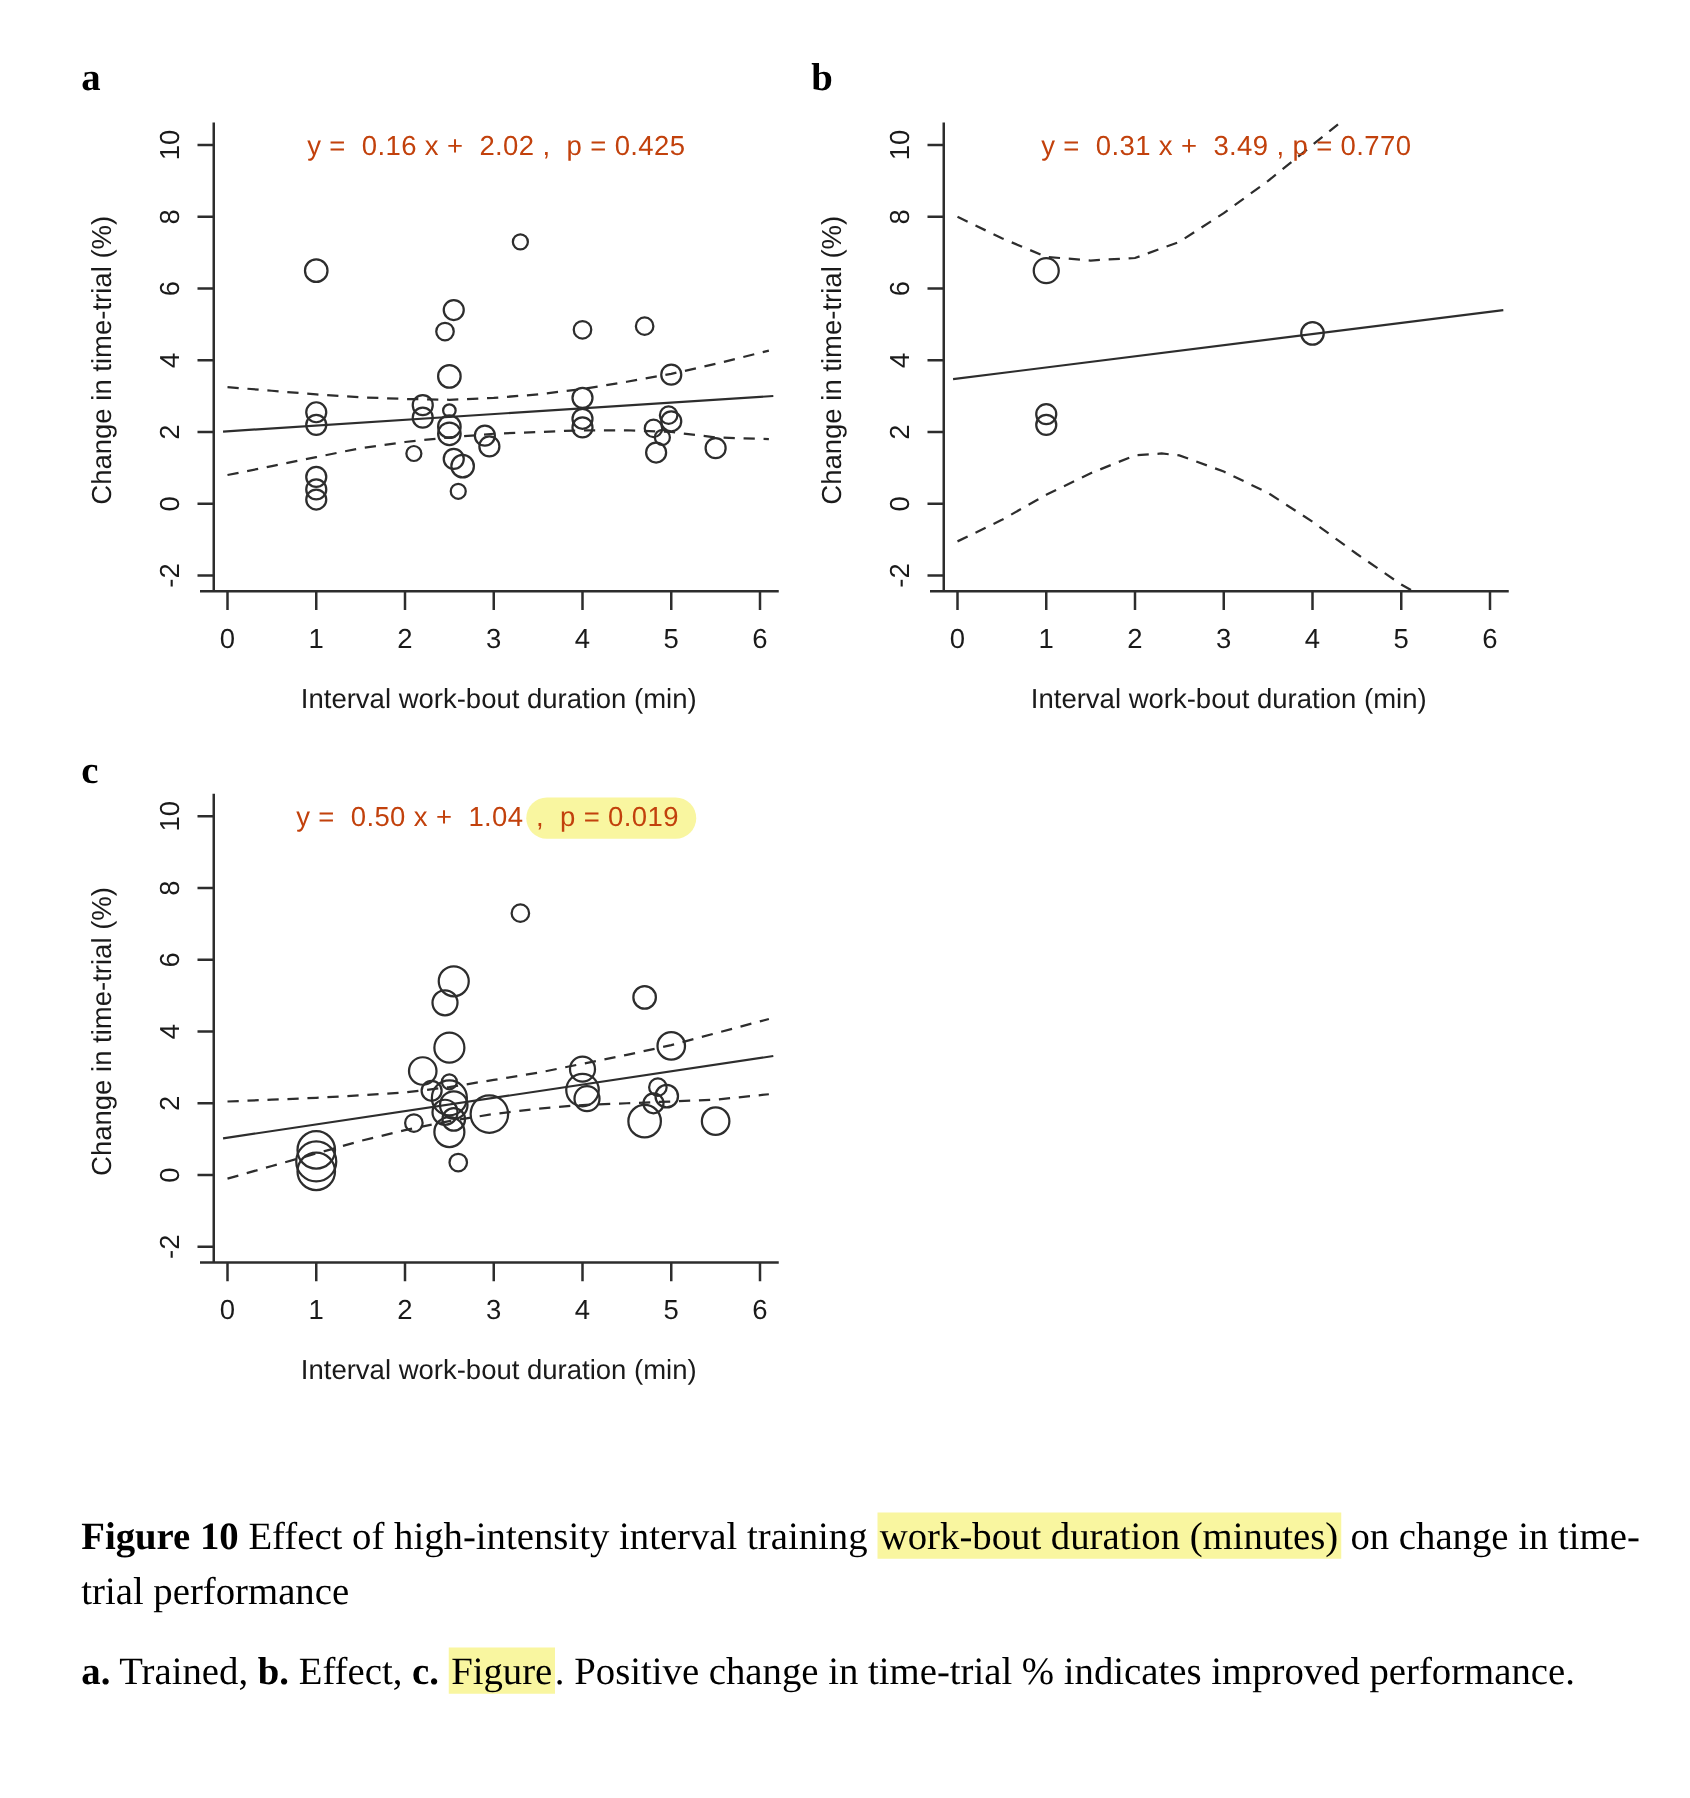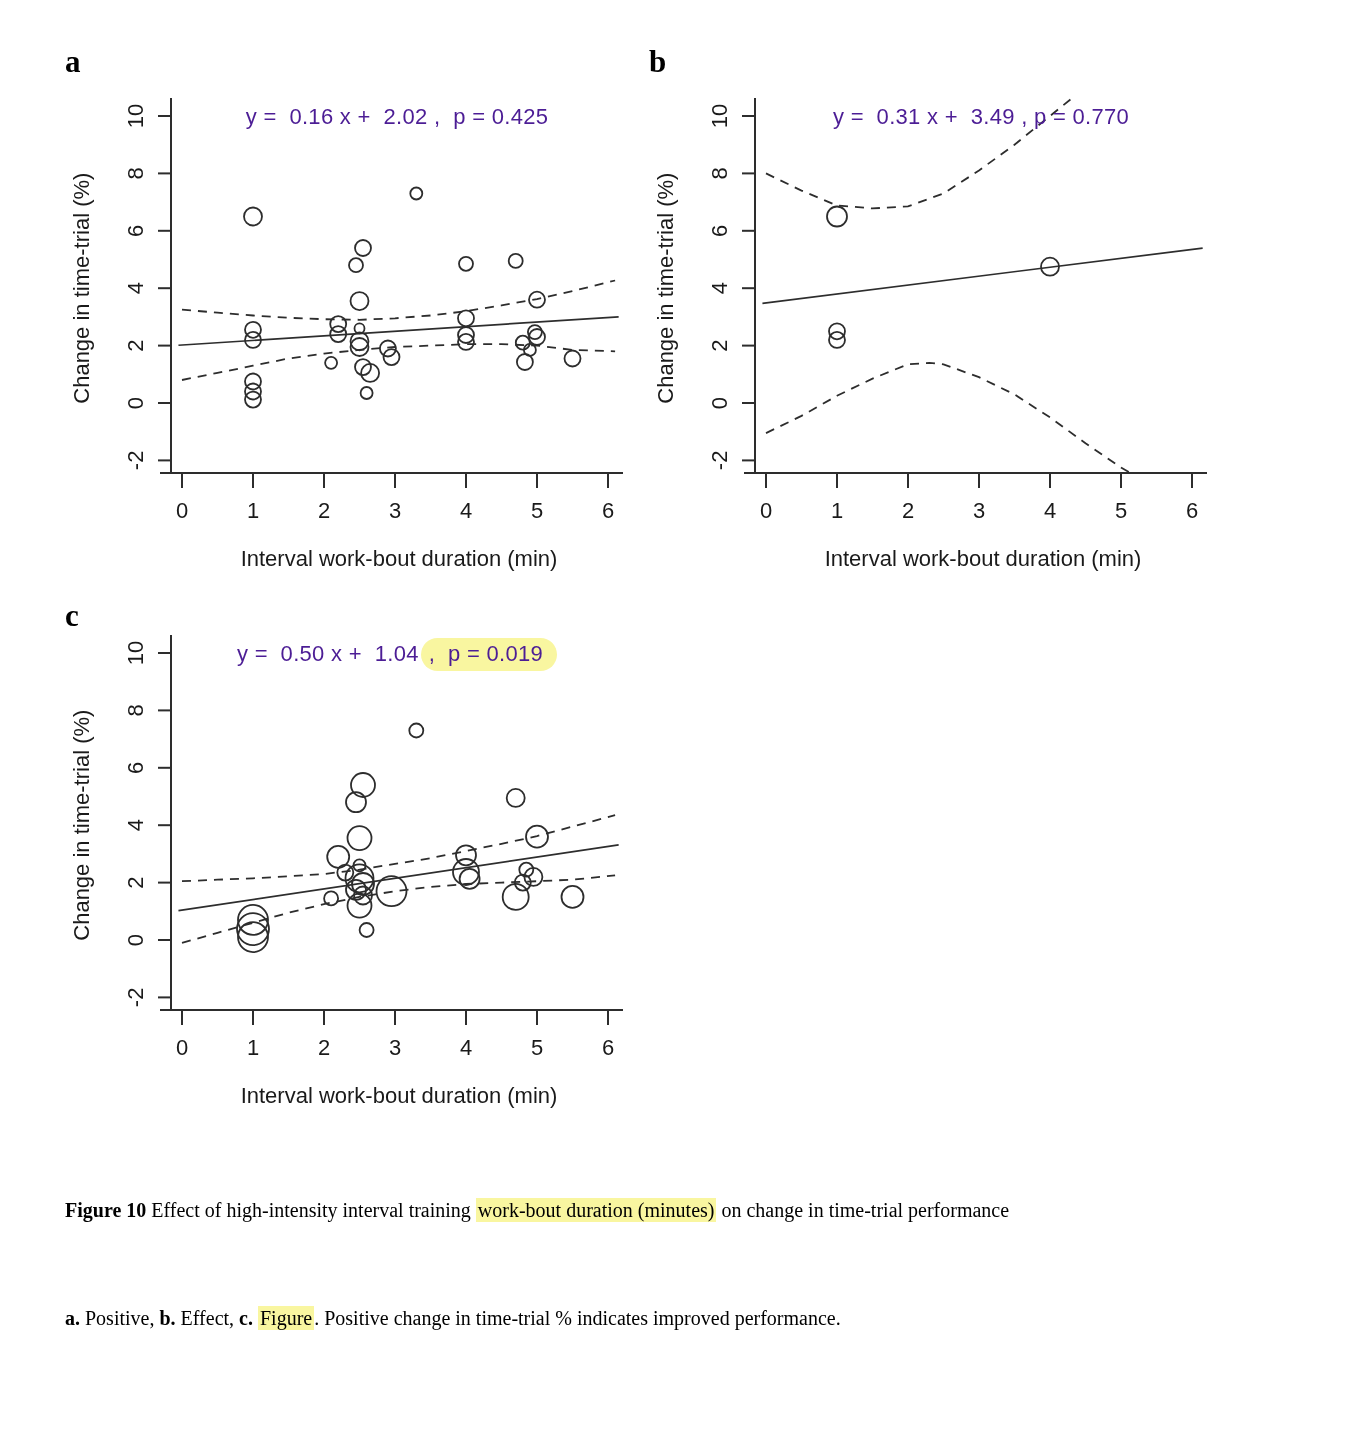--- a/index.html
+++ b/index.html
@@ -11,31 +11,31 @@
   #panel-a{left:55px;top:40px;}
   #panel-b{left:639px;top:40px;}
   #panel-c{left:55px;top:577px;}
   .panel-label{
     position:absolute;left:10px;top:4px;
     font-family:"Liberation Serif", serif;font-weight:bold;font-size:31px;color:#000;
   }
   .panel-label.label-c{top:21px;}
   .equation{
     position:absolute;left:116px;width:452px;top:64px;text-align:center;
-    font-size:22px;color:#4c1d95;z-index:3;letter-spacing:0.3px;
+    font-size:22px;color:#c2410c;z-index:3;letter-spacing:0.3px;
   }
   .equation span{white-space:pre;}
   .eq-right:empty{display:none;}
   .eq-right.pill{
     background:#F9F6A0;border-radius:18px;padding:3px 14px 5px 8px;margin-left:2px;margin-top:36px;
   }
   svg.plot{position:absolute;left:0;top:0;z-index:1;}
   .caption{
     position:absolute;left:65px;width:1248px;
-    font-family:"Liberation Serif", serif;font-size:20px;color:#000;line-height:1.42;
+    font-family:"Liberation Serif", serif;font-size:31px;color:#000;line-height:1.42;
   }
   #caption-1{top:1176px;}
   #caption-2{top:1284px;}
   .caption .seg-bold{font-weight:bold;}
   .caption .seg-hl{background:#F9F6A0;padding:1px 2px;}
 </style>
 </head>
 <body>
 
 <div>
@@ -246,15 +246,15 @@
         <circle cx="467.8" cy="305.6" r="8" fill="none" stroke="#2d2d2d" stroke-width="1.8"></circle>
         <circle cx="471.3" cy="292.7" r="7" fill="none" stroke="#2d2d2d" stroke-width="1.8"></circle>
         <circle cx="478.4" cy="299.9" r="9" fill="none" stroke="#2d2d2d" stroke-width="1.8"></circle>
         <circle cx="460.7" cy="319.9" r="13" fill="none" stroke="#2d2d2d" stroke-width="1.8"></circle>
         <circle cx="482.0" cy="259.7" r="11" fill="none" stroke="#2d2d2d" stroke-width="1.8"></circle>
         <circle cx="517.5" cy="319.9" r="11" fill="none" stroke="#2d2d2d" stroke-width="1.8"></circle>
       </svg>
   </div>
 
   <p class="caption" id="caption-1"><span class="seg-bold">Figure 10</span><span> Effect of high-intensity interval training </span><span class="seg-hl">work-bout duration (minutes)</span><span> on change in time-trial performance</span></p>
-  <p class="caption" id="caption-2"><span class="seg-bold">a.</span><span> Positive, </span><span class="seg-bold">b.</span><span> Effect, </span><span class="seg-bold">c.</span><span> </span><span class="seg-hl">Figure</span><span>. Positive change in time-trial % indicates improved performance.</span></p>
+  <p class="caption" id="caption-2"><span class="seg-bold">a.</span><span> Trained, </span><span class="seg-bold">b.</span><span> Effect, </span><span class="seg-bold">c.</span><span> </span><span class="seg-hl">Figure</span><span>. Positive change in time-trial % indicates improved performance.</span></p>
 
 </div>
 
 </body></html>

